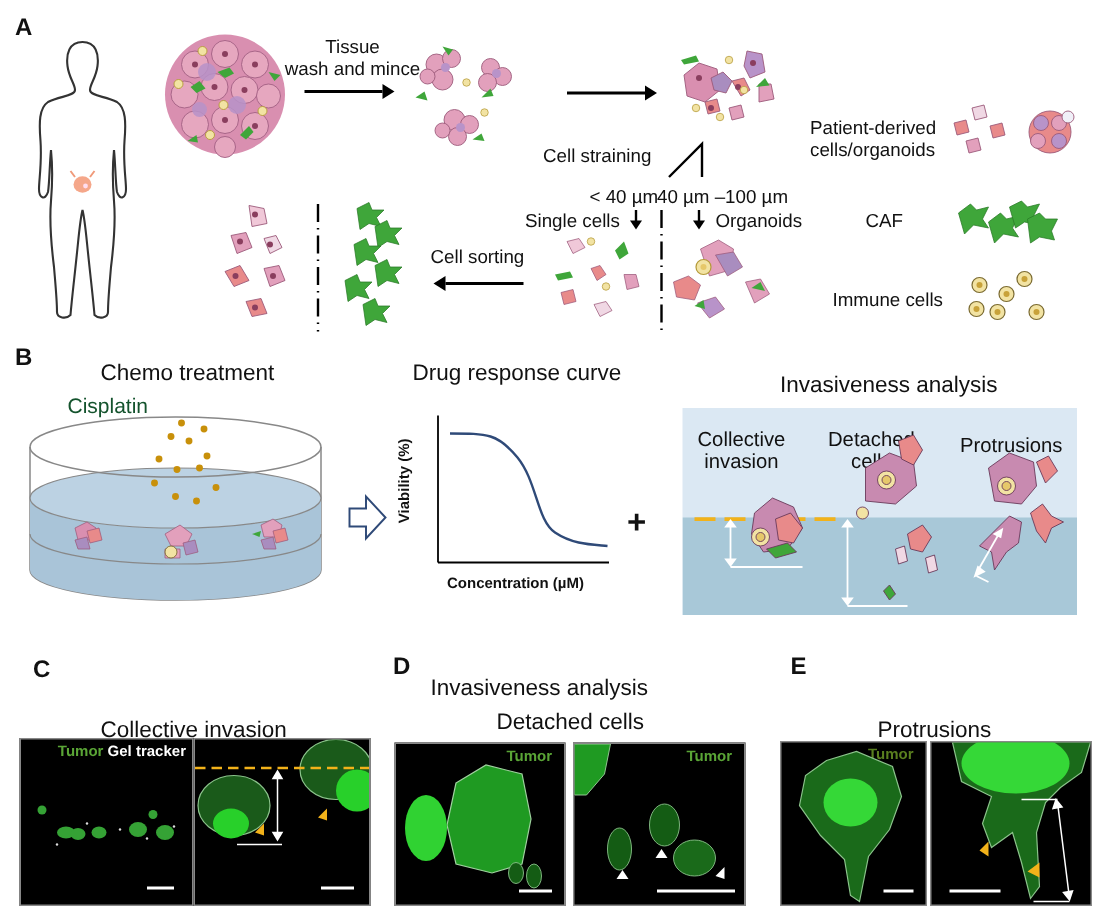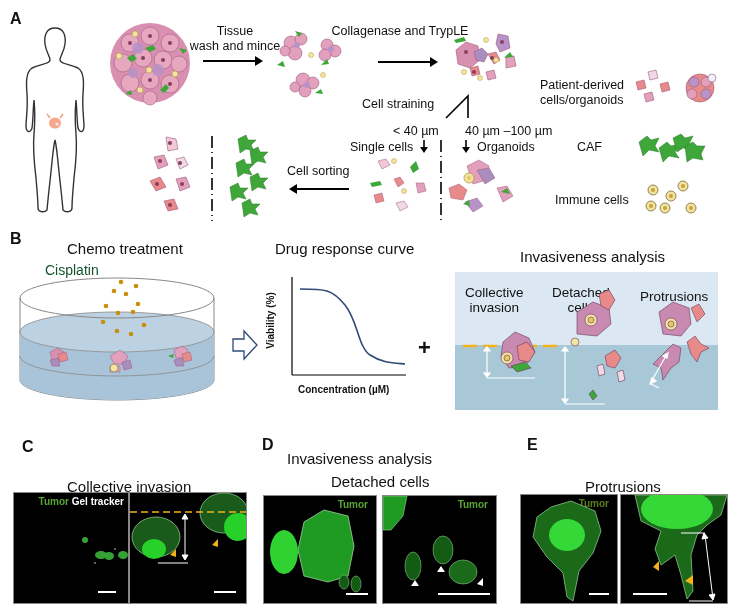--- a/index.html
+++ b/index.html
@@ -106,21 +106,20 @@
       <path d="M46 40 l6 -6 l2 5 z"></path>
       <path d="M40 68 l6 -4 l2 5 z"></path>
     </g>
   <g fill="#f2e3a3" stroke="#b49a38" stroke-width="0.5">
       <circle cx="36" cy="30" r="2.5"></circle>
       <circle cx="48" cy="50" r="2.5"></circle>
     </g>
 </svg>
 
 <div class="lbl" style="left:325px;top:24px;width:150px;">
-  <div>Collagenase and TrypLE</div>
 </div>
 <svg width="60" height="10" style="left:378px;top:57px;">
   <line x1="0" y1="5" x2="52" y2="5" stroke="#000" stroke-width="2"></line>
     <polygon points="52,0 60,5 52,10" fill="#000"></polygon>
 </svg>
 
 <svg width="70" height="60" style="left:450px;top:30px;" viewBox="0 0 70 60">
   <g stroke="#9c5a7b" stroke-width="0.6">
     <path d="M6 20 l10 -8 l12 4 l2 14 l-10 8 l-12 -4 z" fill="#d98fb0"></path>
     <path d="M24 22 l8 -4 l6 6 l-4 8 l-8 -2 z" fill="#a98dbf"></path>
@@ -153,21 +152,21 @@
   <polyline points="2,26 24,4 24,26" fill="none" stroke="#000" stroke-width="1.6"></polyline>
 </svg>
 
 <div class="lbl" style="left:393px;top:124px;">&lt; 40 µm</div>
 <div class="lbl" style="left:350px;top:140px;">Single cells</div>
 <svg width="10" height="14" style="left:419px;top:140px;">
   <line x1="5" y1="0" x2="5" y2="8" stroke="#000" stroke-width="1.6"></line>
     <polygon points="1,7 9,7 5,13" fill="#000"></polygon>
 </svg>
 
-<div class="lbl" style="left:465px;top:124px;">40 µm –100 µm</div>
+<div class="lbl" style="left:438px;top:124px;">40 µm –100 µm</div>
 <svg width="10" height="14" style="left:461px;top:140px;">
   <line x1="5" y1="0" x2="5" y2="8" stroke="#000" stroke-width="1.6"></line>
     <polygon points="1,7 9,7 5,13" fill="#000"></polygon>
 </svg>
 <div class="lbl" style="left:477px;top:140px;">Organoids</div>
 
 <svg width="6" height="80" style="left:438px;top:140px;">
   <line x1="3" y1="0" x2="3" y2="80" stroke="#000" stroke-width="1.6" stroke-dasharray="12,4,1,4"></line>
 </svg>
 
@@ -400,21 +399,21 @@
     <line x1="196" y1="110" x2="212" y2="82"></line>
       <polygon points="197,106 201,109 195,112"></polygon>
       <polygon points="208,84 212,86 213,81"></polygon>
     <line x1="196" y1="112" x2="204" y2="116"></line>
   </g>
 </svg>
 
 <div class="panel-letter" style="left:22px;top:438px;">C</div>
 <div class="title" style="left:67px;top:478px;">Collective invasion</div>
 
-<div class="micro" style="left:13px;top:492px;width:114px;height:110px;text-align:center;">
+<div class="micro" style="left:13px;top:492px;width:114px;height:110px;">
   <div class="micro-label" style="right:4px;top:3px;">
     <span style="color:#5aa536;">Tumor</span>
     <span style="color:#fff;">Gel tracker</span>
   </div>
   <svg width="114" height="110">
     <g fill="#3fbf3f" opacity="0.85">
       <ellipse cx="30" cy="62" rx="6" ry="4"></ellipse>
         <ellipse cx="38" cy="63" rx="5" ry="4"></ellipse>
       <ellipse cx="14" cy="47" rx="3" ry="3"></ellipse>
         <ellipse cx="52" cy="62" rx="5" ry="4"></ellipse>

